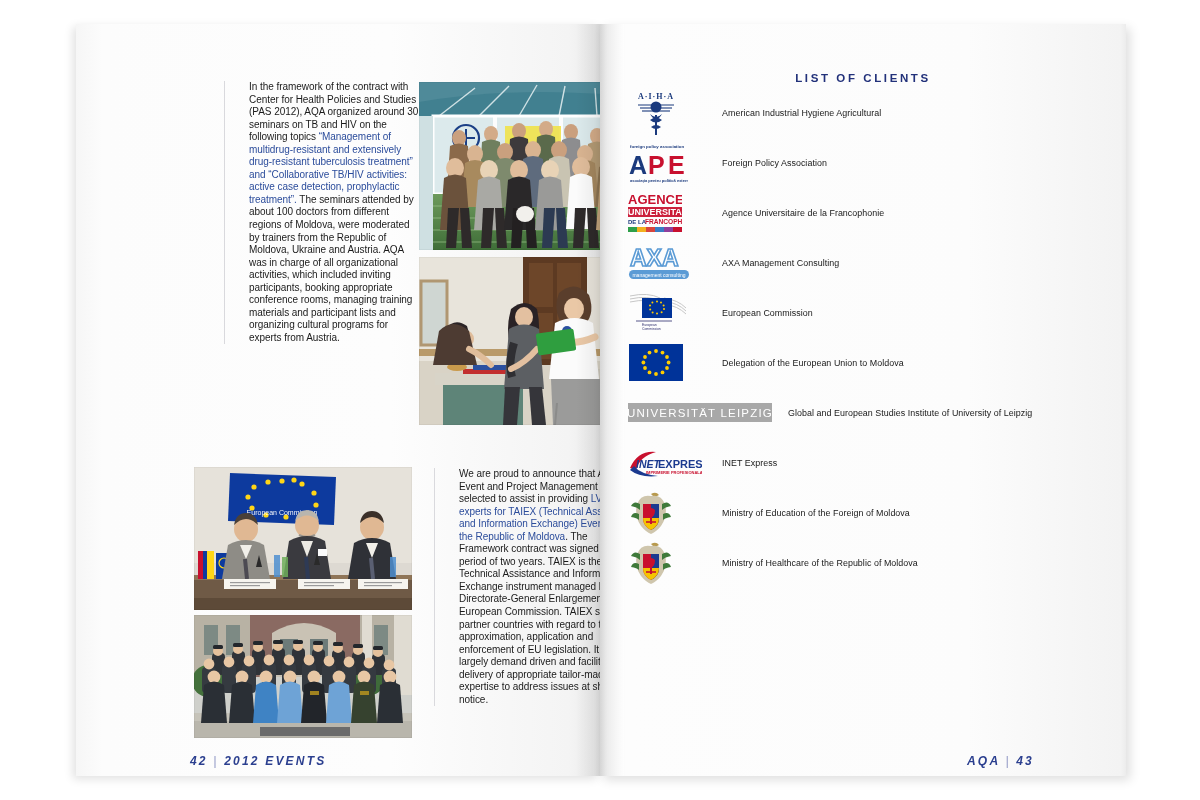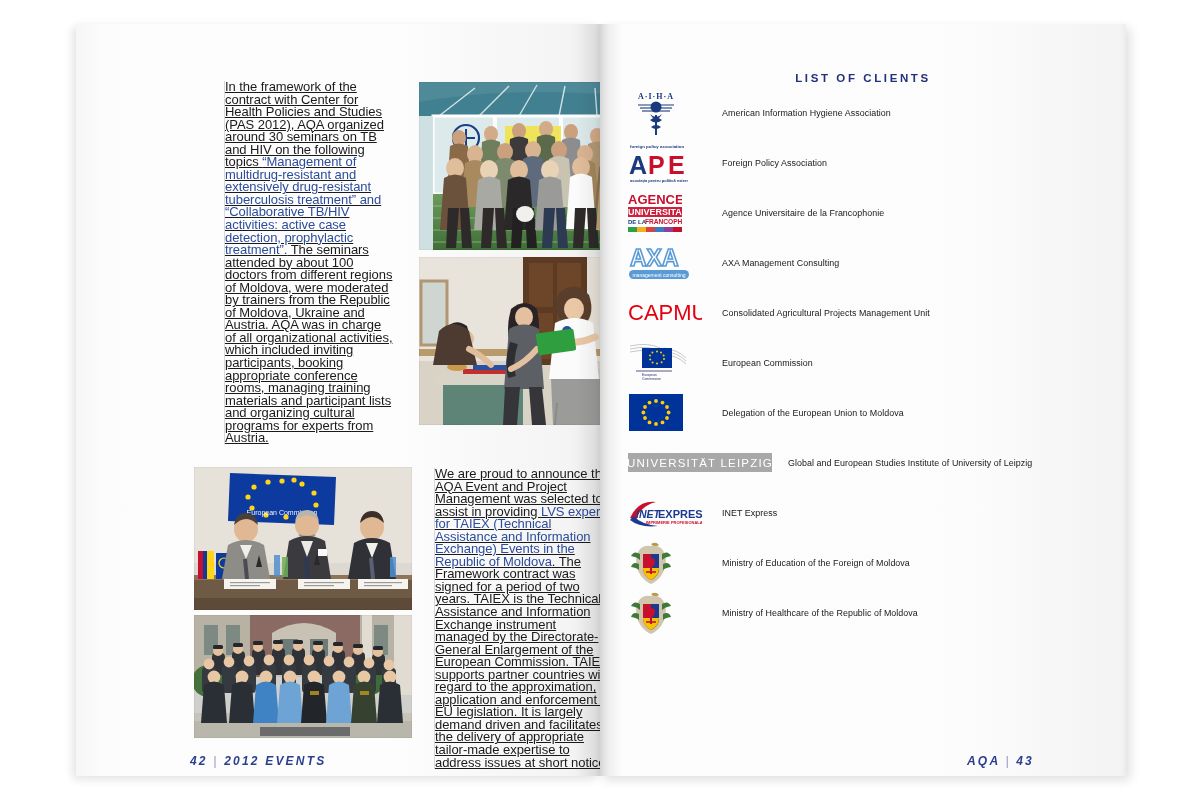--- a/index.html
+++ b/index.html
@@ -30,26 +30,25 @@
   }
   #gutter{
     position:absolute;left:576px;top:24px;width:48px;height:752px;
     background:linear-gradient(to right,rgba(0,0,0,.0) 0%,rgba(0,0,0,.055) 38%,rgba(0,0,0,.085) 50%,rgba(0,0,0,.03) 66%,rgba(255,255,255,.55) 100%);
     pointer-events:none;
   }
   
   .col{
     position:absolute;
     border-left:1px solid #d9d9dd;
-    padding-left:0;
+    padding-left:24px;
     color:#1a1a1a;
-    font-size:13px;
+    font-size:10px;
     line-height:12.55px;
     letter-spacing:-.05px;
-    text-decoration:underline;
   }
   .col .hl{color:#2b4c9b;}
   #col-top{left:148px;top:57px;width:170px;}
   #col-bottom{left:358px;top:444px;width:178px;}
   .col p{margin:0;}
   
   .photo{position:absolute;overflow:hidden;background:#888;}
   #photo-seminar-group{left:343px;top:58px;width:222px;height:168px;}
   #photo-registration{left:343px;top:233px;width:222px;height:168px;}
   #photo-panel{left:118px;top:443px;width:218px;height:143px;}
@@ -536,21 +535,21 @@
               <path d="M12 18 H44"></path>
               <path d="M14 21 H42"></path>
             </g>
           <circle cx="28" cy="17" r="5.5" fill="#1b3a7d"></circle>
           <path d="M22 24 q6 6 12 0 q-3 5 -6 6 q-3 -1 -6 -6z" fill="#1b3a7d"></path>
           <path d="M28 25 v20" stroke="#1b3a7d" stroke-width="2"></path>
           <path d="M22 30 q6 -5 12 0 q-6 5 -12 0z" fill="#1b3a7d"></path>
           <path d="M23 37 q5 -4 10 0 q-5 4 -10 0z" fill="#1b3a7d"></path>
         </svg>
       </div>
-      <div class="client-name">American Information Hygiene Association</div>
+      <div class="client-name">American Industrial Hygiene Agricultural</div>
     </div>
 
     <div class="client-row">
       <div class="client-logo">
         <svg width="60" height="46" viewBox="0 0 60 46">
           <text x="2" y="8" font-family="Liberation Sans, sans-serif" font-size="4.4" font-weight="bold" fill="#1b3a7d">foreign policy association</text>
           <text x="1" y="34" font-family="Liberation Sans, sans-serif" font-size="25" font-weight="bold" fill="#1b3a7d">A</text>
           <text x="20" y="34" font-family="Liberation Sans, sans-serif" font-size="25" font-weight="bold" fill="#c8102e">P</text>
           <text x="40" y="34" font-family="Liberation Sans, sans-serif" font-size="25" font-weight="bold" fill="#c8102e">E</text>
           <text x="2" y="42" font-family="Liberation Sans, sans-serif" font-size="4" font-weight="bold" fill="#1b3a7d">asociaţia pentru politică externă</text>
@@ -585,28 +584,20 @@
       <div class="client-logo">
         <svg width="62" height="46" viewBox="0 0 62 46">
           <text x="2" y="26" font-family="Liberation Sans, sans-serif" font-size="23" font-weight="bold" fill="#ffffff" stroke="#5b9bd5" stroke-width="1.6">AXA</text>
           <rect x="1" y="30" width="60" height="9" rx="4.5" fill="#5b9bd5"></rect>
           <text x="31" y="36.6" font-family="Liberation Sans, sans-serif" font-size="5" fill="#ffffff" text-anchor="middle">management consulting</text>
         </svg>
       </div>
       <div class="client-name">AXA Management Consulting</div>
     </div>
 
-    <div class="client-row">
-      <div class="client-logo">
-        <svg width="74" height="46" viewBox="0 0 74 46">
-          <text x="0" y="30" font-family="Liberation Sans, sans-serif" font-size="22" fill="#e3000f">CAPMU</text>
-        </svg>
-      </div>
-      <div class="client-name">Consolidated Agricultural Projects Management Unit</div>
-    </div>
 
     <div class="client-row">
       <div class="client-logo">
         <svg width="62" height="46" viewBox="0 0 62 46">
           <g stroke="#b9b9b9" stroke-width=".8" fill="none">
             <path d="M2 6 q18 -4 30 2"></path>
               <path d="M2 9 q18 -4 30 2"></path>
               <path d="M2 12 q18 -4 30 2"></path>
             <path d="M36 8 q14 2 22 10"></path>
               <path d="M36 11 q14 2 22 10"></path>

